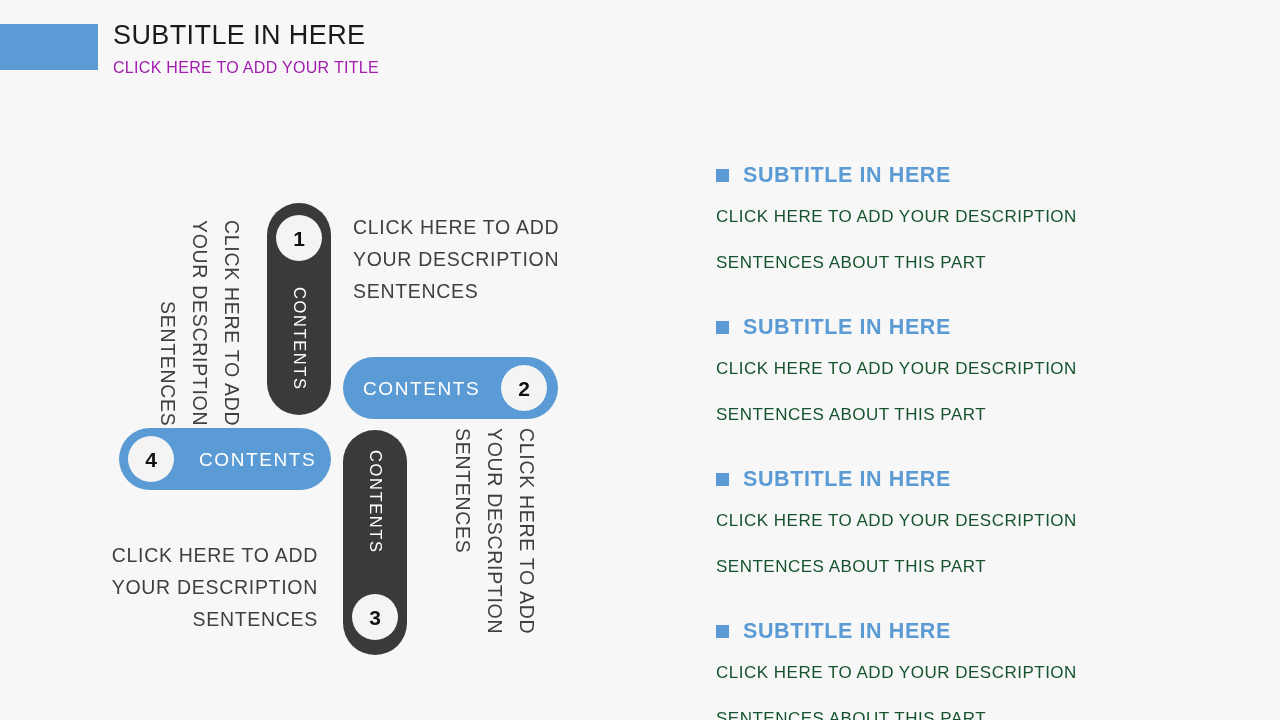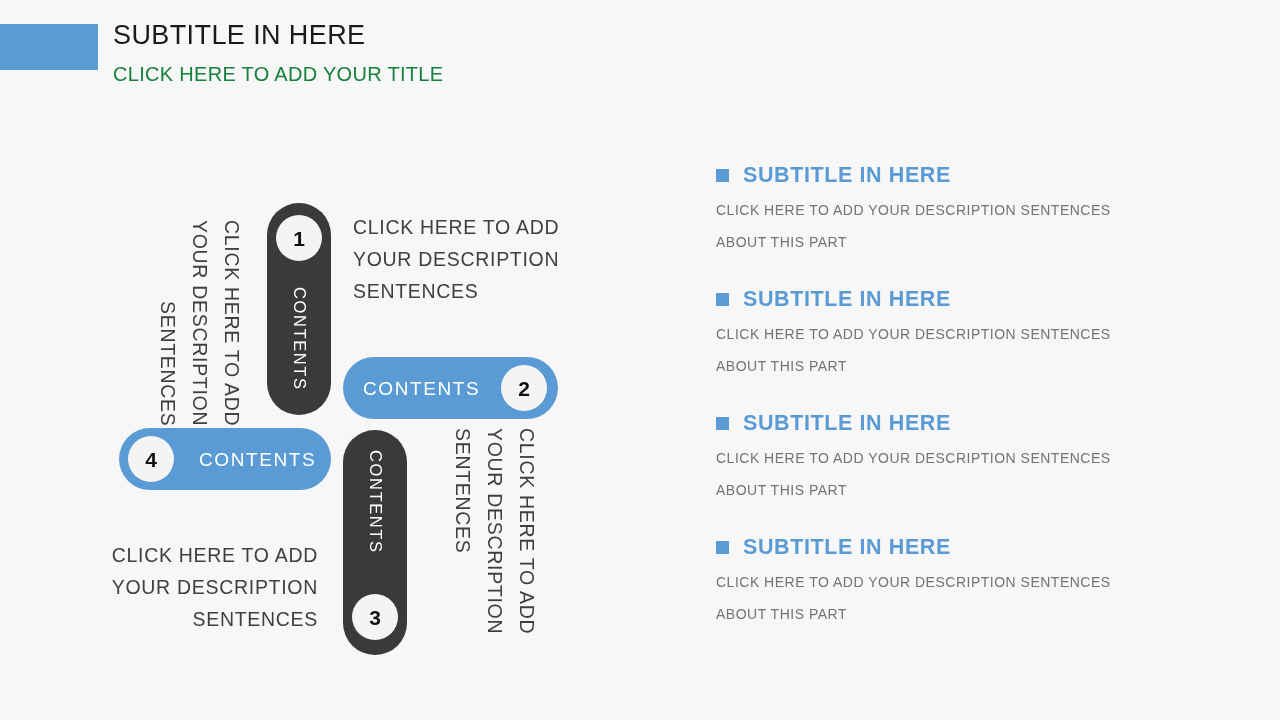--- a/index.html
+++ b/index.html
@@ -31,27 +31,27 @@
   }
   #header-title {
     font-size: 27px;
     color: #1a1a1a;
     letter-spacing: 0.4px;
     line-height: 31px;
     font-weight: 400;
     white-space: nowrap;
   }
   #header-subtitle {
-    font-size: 20px;
-    color: #15803d;
+    font-size: 16px;
+    color: #a21caf;
     letter-spacing: 0.3px;
     line-height: 19px;
     font-weight: 400;
     white-space: nowrap;
-    margin-top: 14px;
+    margin-top: 7px;
   }
 
   
   #diagram {
     position: absolute;
     left: 0;
     top: 0;
     width: 640px;
     height: 720px;
   }
@@ -188,23 +188,23 @@
   }
   .rc-title {
     color: #5b9bd5;
     font-size: 21.5px;
     font-weight: bold;
     letter-spacing: 0.6px;
     line-height: 24px;
     white-space: nowrap;
   }
   .rc-body {
-    color: #737373;
-    font-size: 14px;
-    line-height: 32px;
+    color: #14532d;
+    font-size: 17px;
+    line-height: 46px;
     letter-spacing: 0.5px;
     max-width: 440px;
   }
 </style>
 </head>
 <body>
 
 <div id="header-bar"></div>
 <div id="header-text">
   <div id="header-title">SUBTITLE IN HERE</div>

